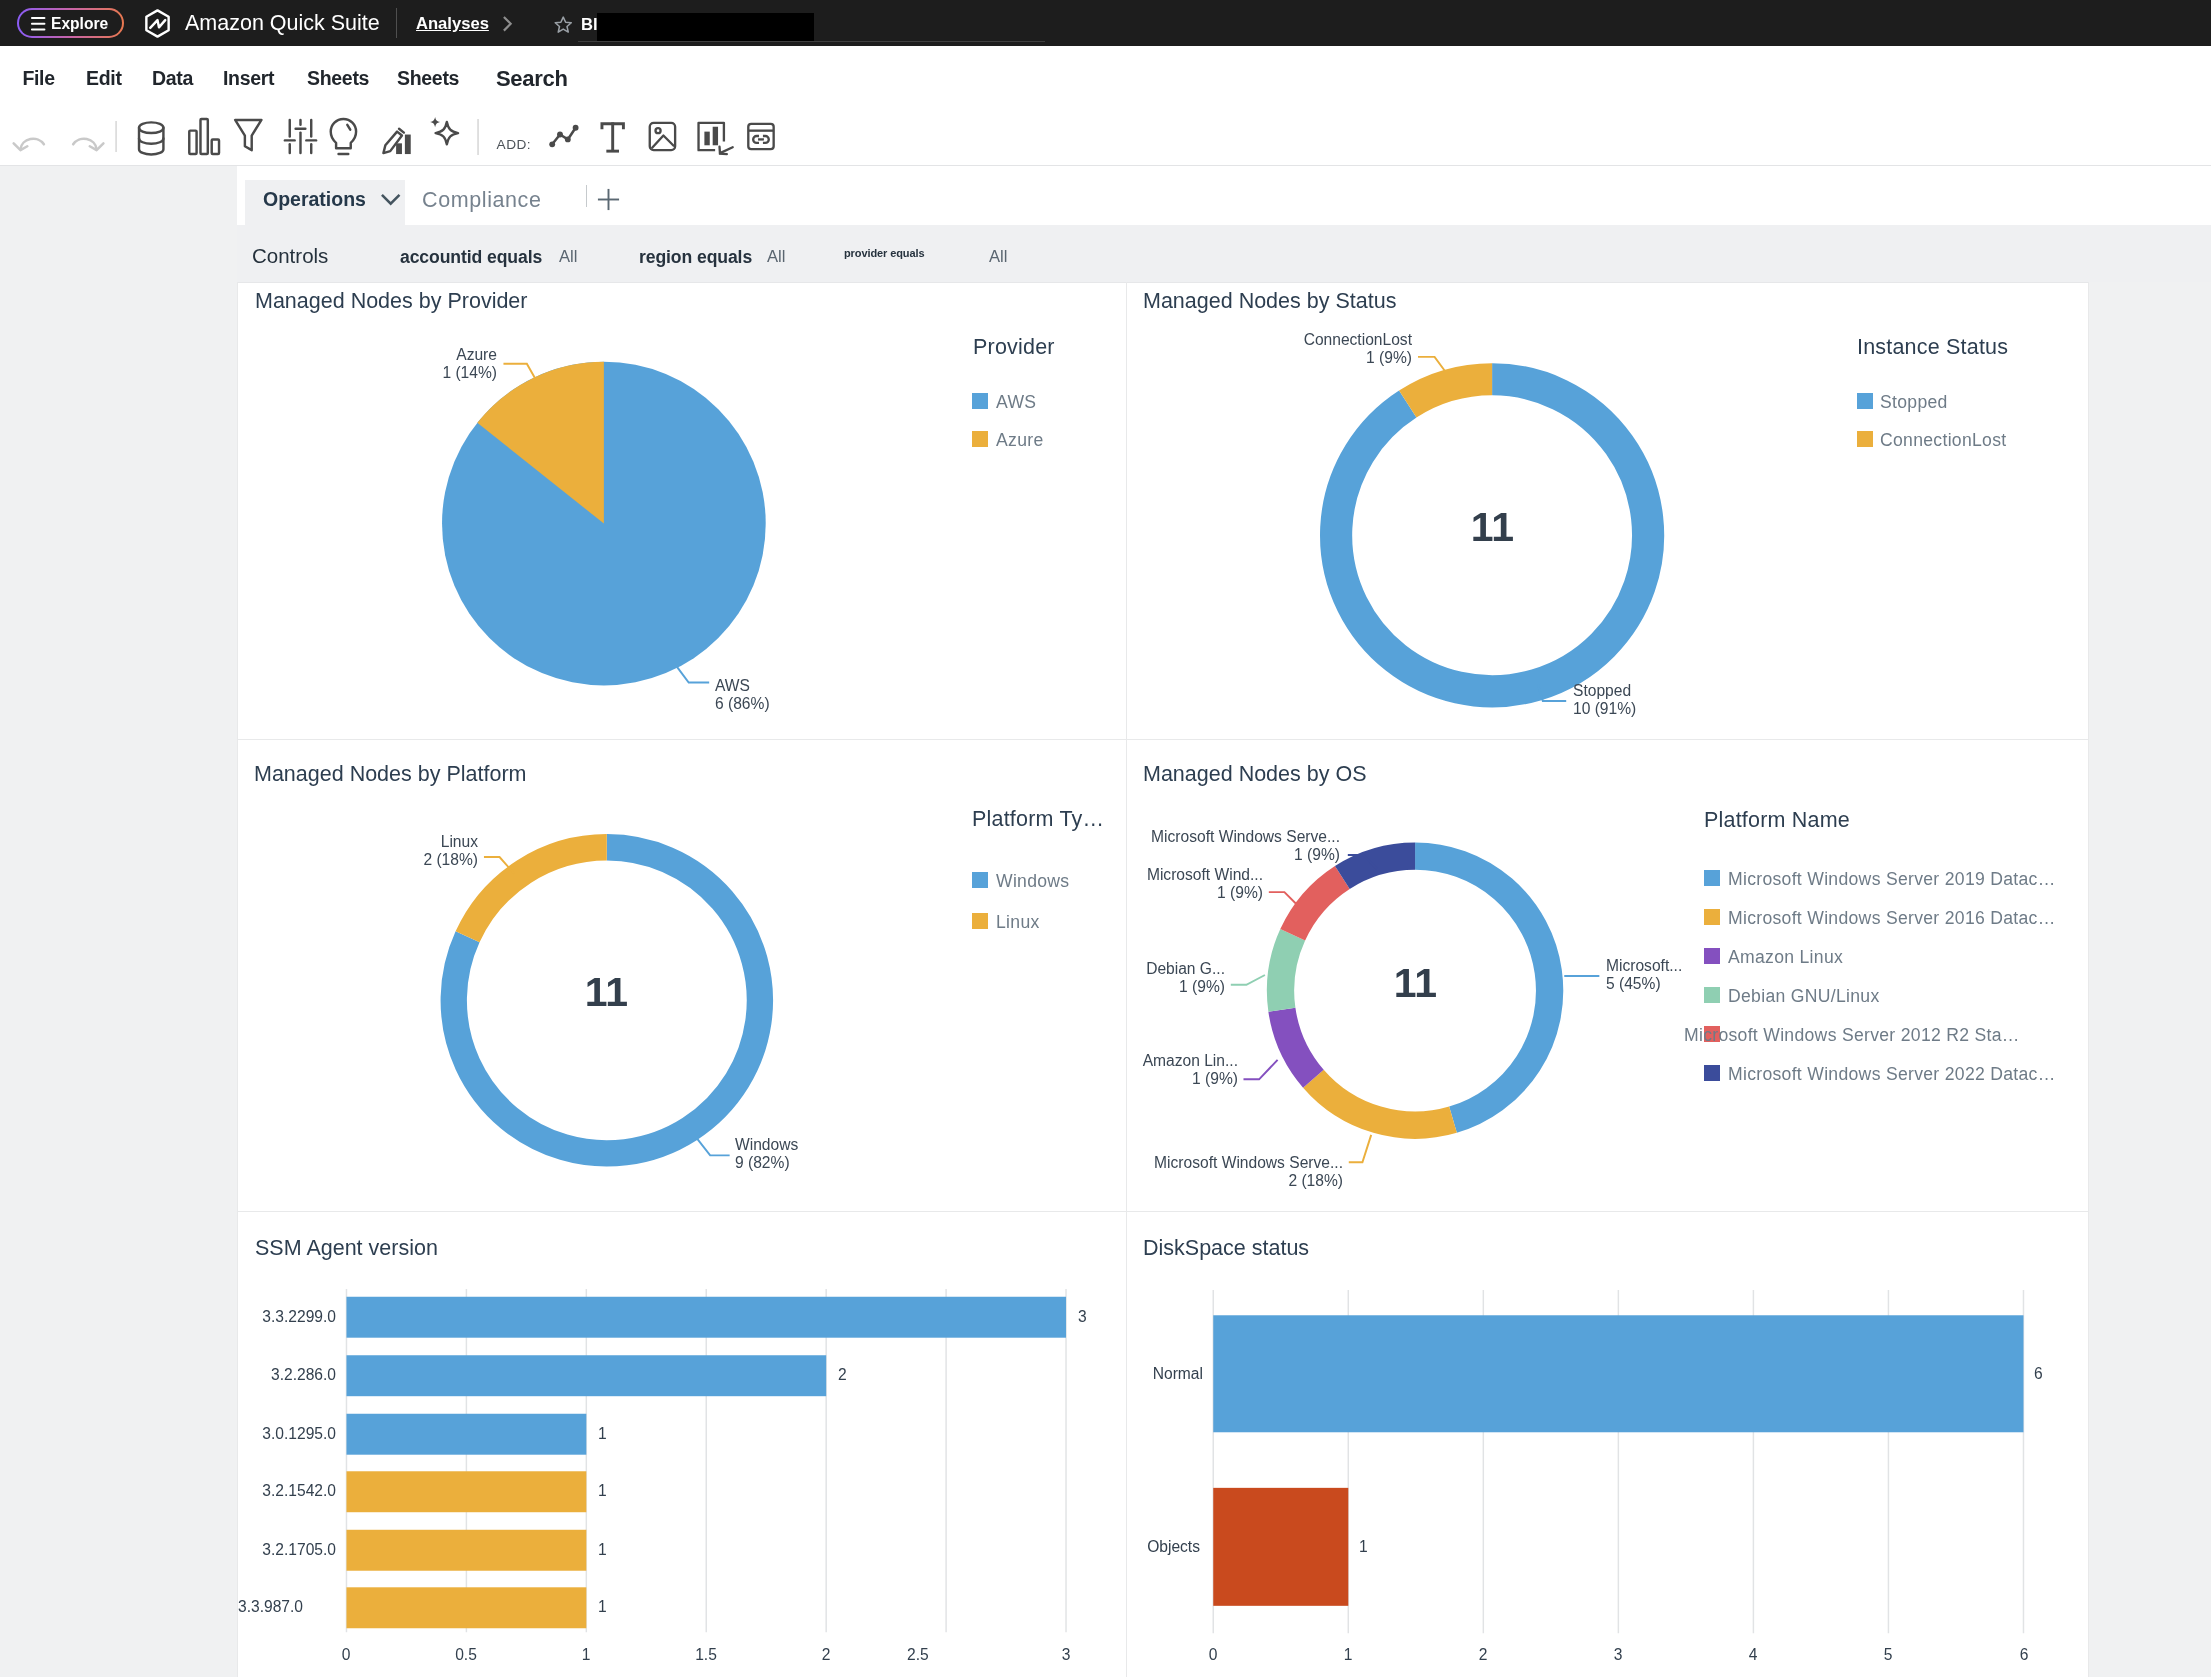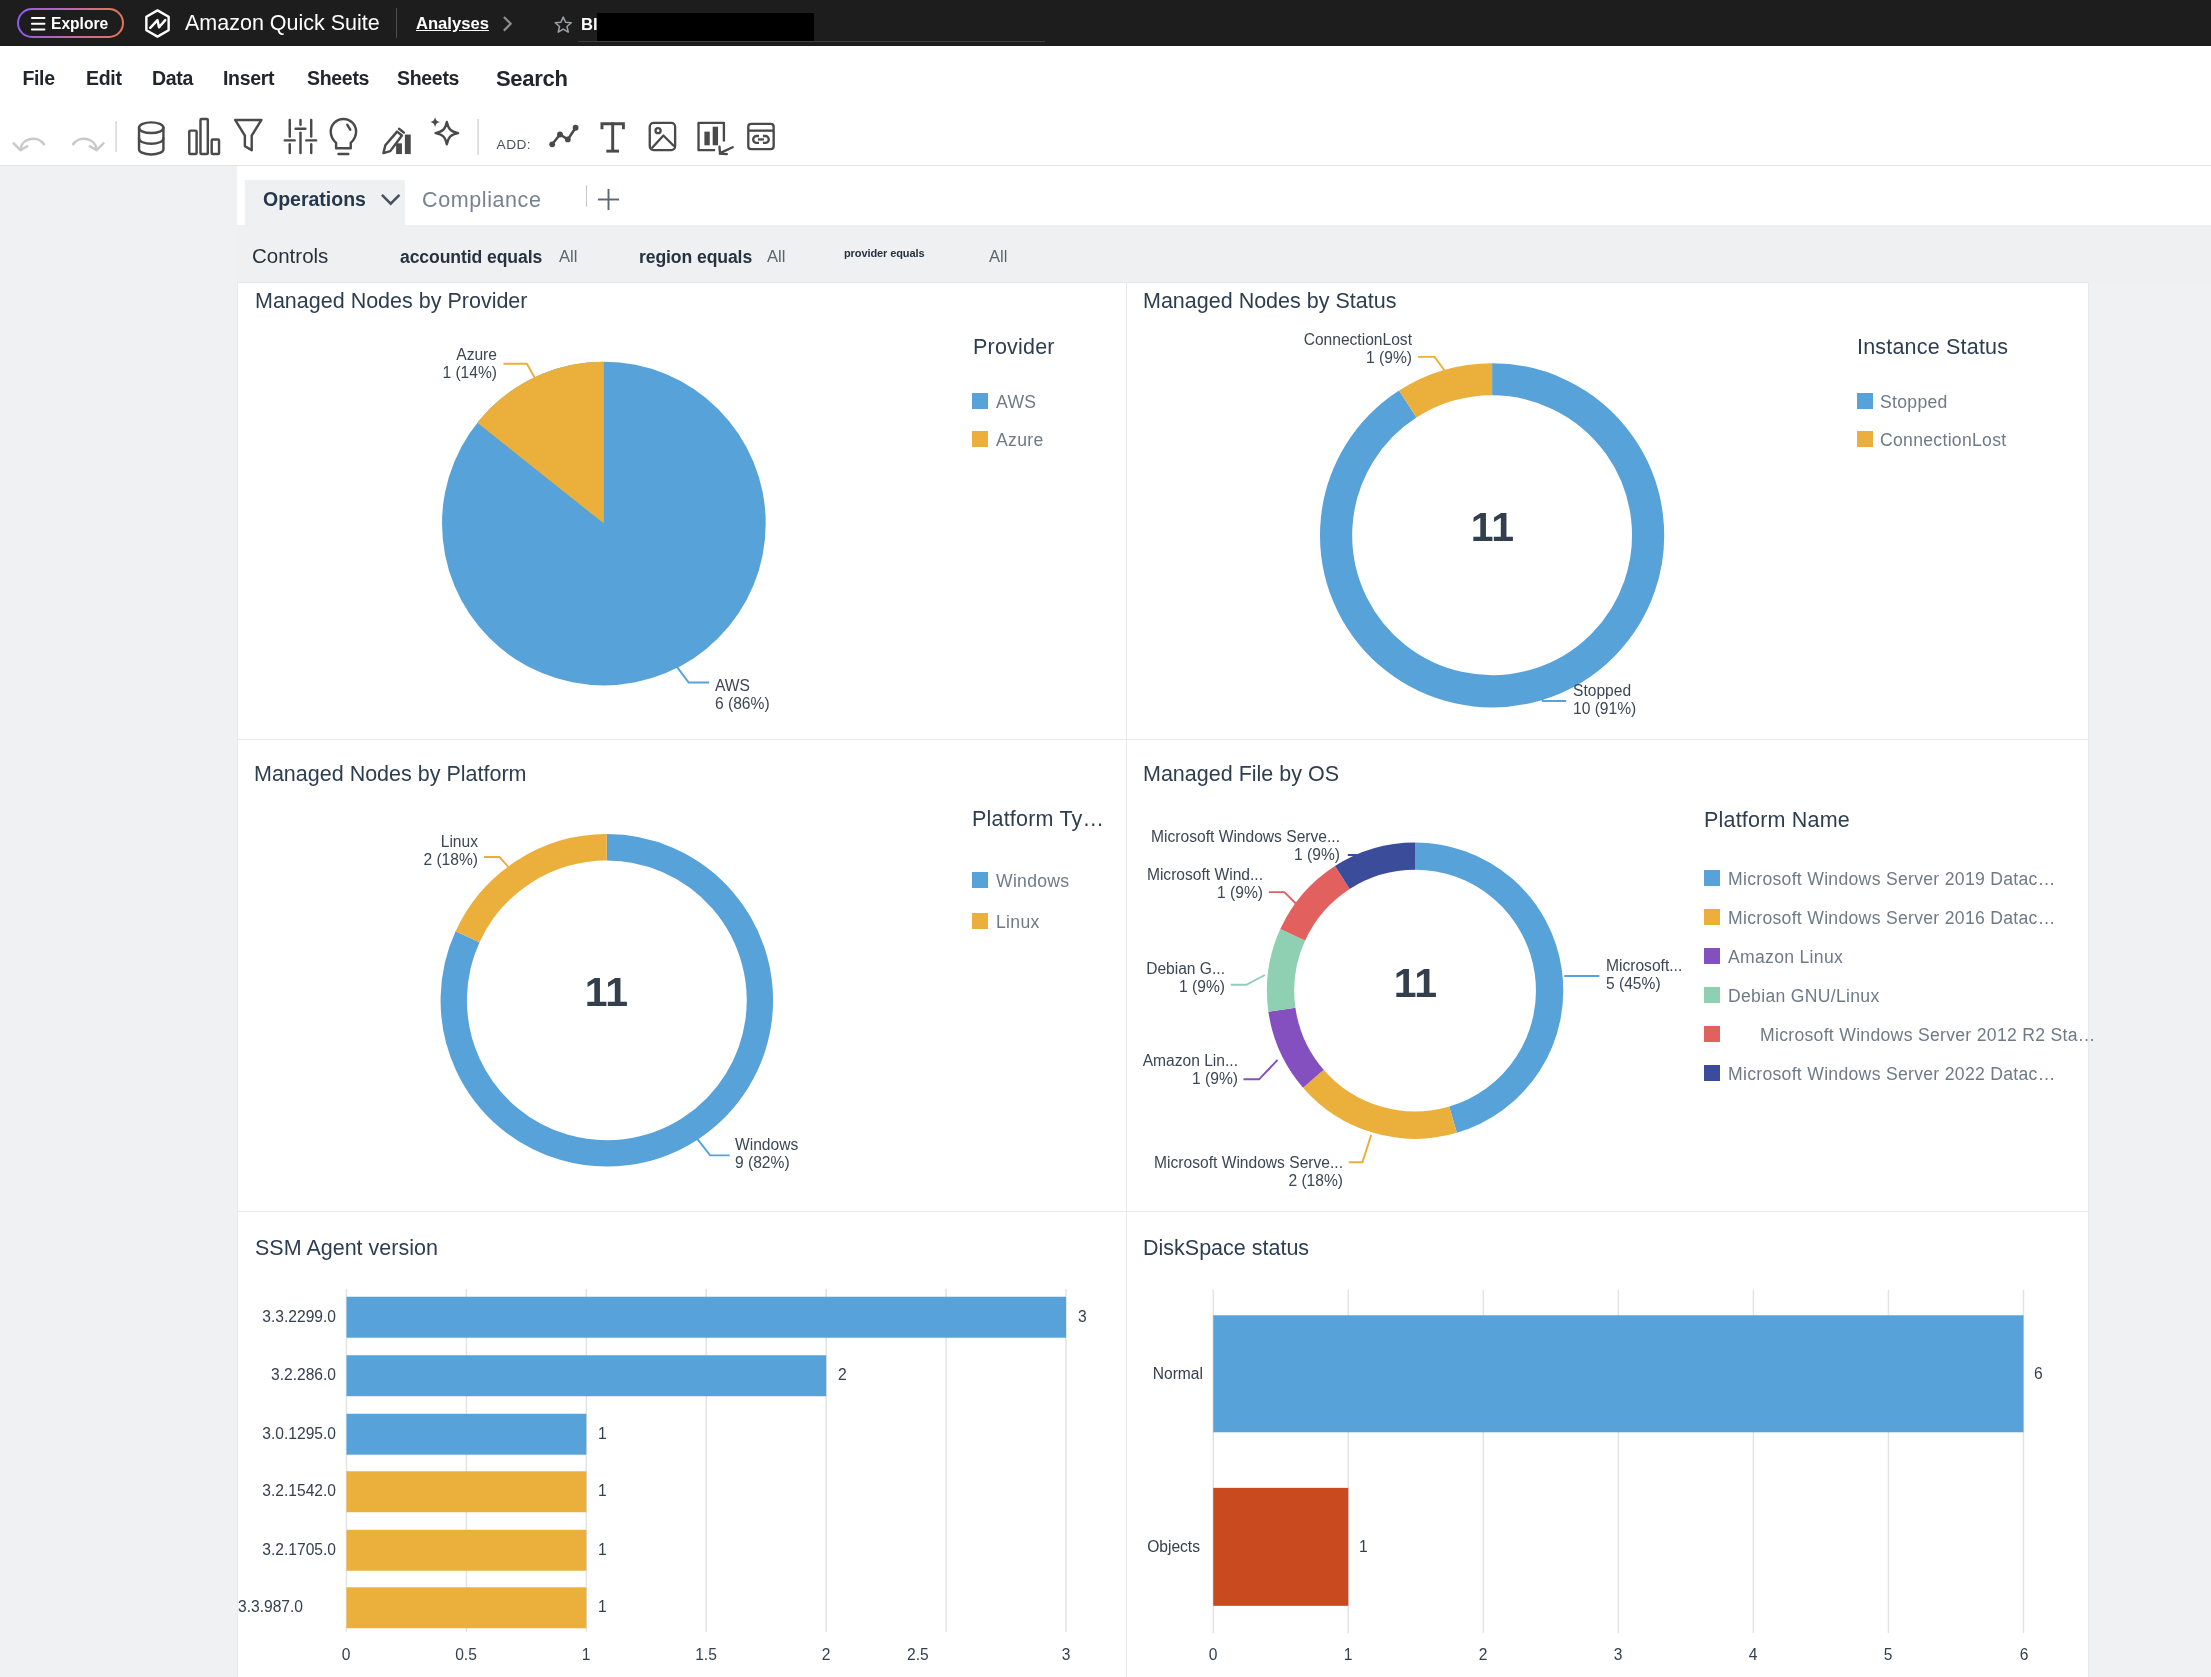--- a/index.html
+++ b/index.html
@@ -161,21 +161,21 @@
 <div class="abs" style="left:237px;top:282px;width:1851px;height:1px;background:#e6e7e9;"></div>
 <div class="abs" style="left:237px;top:739px;width:1851px;height:1px;background:#e8e9ea;"></div>
 <div class="abs" style="left:237px;top:1211px;width:1851px;height:1px;background:#e8e9ea;"></div>
 <div class="abs" style="left:237px;top:282px;width:1px;height:1396px;background:#e8e9ea;"></div>
 <div class="abs" style="left:1126px;top:282px;width:1px;height:1396px;background:#e8e9ea;"></div>
 <div class="abs" style="left:2088px;top:282px;width:1px;height:1396px;background:#e8e9ea;"></div>
 
 <div class="abs ttl" style="left:255px;top:289px;">Managed Nodes by Provider</div>
 <div class="abs ttl" style="left:1143px;top:289px;">Managed Nodes by Status</div>
 <div class="abs ttl" style="left:254px;top:762px;">Managed Nodes by Platform</div>
-<div class="abs ttl" style="left:1143px;top:762px;">Managed File by OS</div>
+<div class="abs ttl" style="left:1143px;top:762px;">Managed Nodes by OS</div>
 <div class="abs ttl" style="left:255px;top:1236px;">SSM Agent version</div>
 <div class="abs ttl" style="left:1143px;top:1236px;">DiskSpace status</div>
 
 <svg width="2212" height="1677" style="left:0;top:0;pointer-events:none;" viewBox="0 0 2268 1720">
 
   <circle cx="619" cy="537" r="166" fill="#57a2d9"></circle>
   <path d="M619,537 L489.2,433.5 A166,166 0 0 1 619,371 Z" fill="#ebaf3c"></path>
   <polyline points="516,373 540,373 549,389" fill="none" stroke="#ebaf3c" stroke-width="2"></polyline>
   <polyline points="694,684 706,700 727,700" fill="none" stroke="#57a2d9" stroke-width="2"></polyline>
 
@@ -264,21 +264,21 @@
 <div class="abs lgt" style="left:1704px;top:808px;">Platform Name</div>
 <div class="sq" style="left:1704px;top:870px;background:#57a2d9;"></div>
 <div class="abs lgi" style="left:1728px;top:869px;">Microsoft Windows Server 2019 Datac…</div>
 <div class="sq" style="left:1704px;top:909px;background:#ebaf3c;"></div>
 <div class="abs lgi" style="left:1728px;top:908px;">Microsoft Windows Server 2016 Datac…</div>
 <div class="sq" style="left:1704px;top:948px;background:#8450bf;"></div>
 <div class="abs lgi" style="left:1728px;top:947px;">Amazon Linux</div>
 <div class="sq" style="left:1704px;top:987px;background:#8fcfb2;"></div>
 <div class="abs lgi" style="left:1728px;top:986px;">Debian GNU/Linux</div>
 <div class="sq" style="left:1704px;top:1026px;background:#e2605e;"></div>
-<div class="abs lgi" style="left:1760px;top:1025px;">Microsoft Windows Server 2012 R2 Sta…</div>
+<div class="abs lgi" style="left:1684px;top:1025px;">Microsoft Windows Server 2012 R2 Sta…</div>
 <div class="sq" style="left:1704px;top:1065px;background:#3b4c9b;"></div>
 <div class="abs lgi" style="left:1728px;top:1064px;">Microsoft Windows Server 2022 Datac…</div>
 
 <div class="abs" style="left:1434px;top:504px;width:117px;text-align:center;font-size:41px;font-weight:bold;color:#333f4c;">11</div>
 <div class="abs" style="left:548px;top:969px;width:117px;text-align:center;font-size:41px;font-weight:bold;color:#333f4c;">11</div>
 <div class="abs" style="left:1357px;top:960px;width:117px;text-align:center;font-size:41px;font-weight:bold;color:#333f4c;">11</div>
 
 <div class="abs axl" style="left:238px;top:1308px;width:98px;text-align:right;">3.3.2299.0</div>
 <div class="abs axl" style="left:238px;top:1366px;width:98px;text-align:right;">3.2.286.0</div>
 <div class="abs axl" style="left:238px;top:1425px;width:98px;text-align:right;">3.0.1295.0</div>

